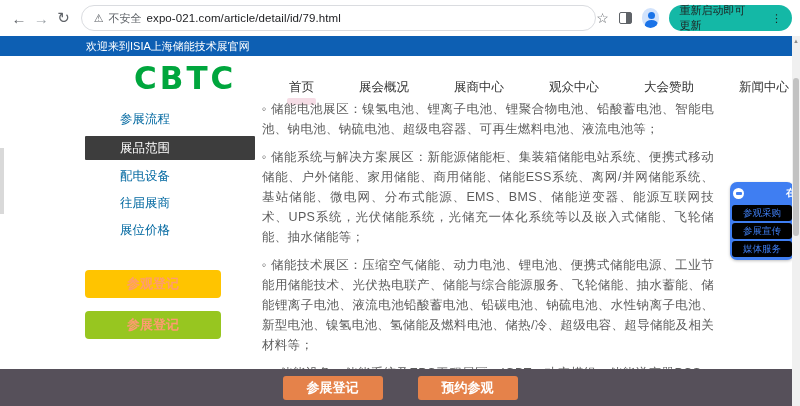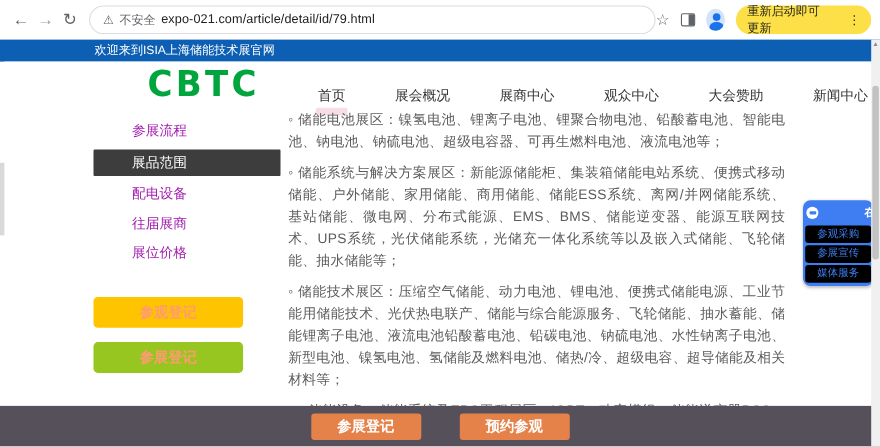--- a/index.html
+++ b/index.html
@@ -15,40 +15,40 @@
   .warn-tri { color:#5f6368; font-size:11px; }
   .sec-label { color:#5f6368; font-size:11px; }
   .url-text { color:#202124; font-size:11.5px; letter-spacing:.1px; }
   .chrome-right { display:flex; align-items:center; margin-left:auto; gap:10px; }
   .star { color:#5f6368; font-size:14px; }
   .panel-icon { width:14px; height:12px; border:1.5px solid #5f6368; border-radius:2px; position:relative; }
   .panel-icon::after { content:""; position:absolute; right:0; top:0; width:5px; height:100%; background:#5f6368; }
   .avatar { width:20px; height:20px; border-radius:50%; background:#d2e3fc; position:relative; overflow:hidden; }
   .avatar .head { position:absolute; left:6.5px; top:3.5px; width:7px; height:7px; border-radius:50%; background:#1a73e8; }
   .avatar .body { position:absolute; left:3.5px; top:11.5px; width:13px; height:9px; border-radius:50% 50% 0 0; background:#1a73e8; }
-  .update-pill { display:flex; align-items:center; gap:16px; background:#fde047; border-radius:13px; height:26px; padding:0 10px; }
+  .update-pill { display:flex; align-items:center; gap:16px; background:#14b8a6; border-radius:13px; height:26px; padding:0 10px; }
   .update-pill span { font-size:11px; color:#1f1f1f; }
   .kebab { color:#444746; font-size:12px; }
 
   
   .welcome { position:absolute; left:0; top:36px; width:800px; height:20px; background:#0d5fb3; color:#fff; font-size:11px; line-height:20px; padding-left:86px; }
 
   
   .siteheader { position:absolute; left:4px; top:56px; width:800px; height:40px; background:#fff; }
   .logo { position:absolute; left:130px; top:3px; font-size:31px; font-weight:900; color:#00a63d; letter-spacing:3px; font-family:"DejaVu Sans", sans-serif; transform:scaleY(1.05); }
   .mainnav { position:absolute; left:285px; top:0; height:40px; display:flex; align-items:flex-end; gap:45px; }
   .mainnav a { font-size:12.5px; color:#333; text-decoration:none; position:relative; white-space:nowrap; cursor:pointer; }
   .mainnav a.first::after { content:""; position:absolute; left:-2px; right:-2px; bottom:-9px; height:7px; background:#f6dde6; border-radius:2px; }
 
   
   .left-dock { position:absolute; left:0; top:148px; width:4px; height:66px; background:#d9d9d9; }
 
   
   .sidebar { position:absolute; left:85px; top:106px; width:170px; }
-  .side-item { height:27px; line-height:27px; padding-left:35px; font-size:12.5px; color:#a21caf; cursor:pointer; margin-bottom:0; }
+  .side-item { height:27px; line-height:27px; padding-left:35px; font-size:12.5px; color:#0369a1; cursor:pointer; margin-bottom:0; }
   .side-item.active { background:#3d3d3d; color:#fff; height:24px; line-height:24px; margin:3px 0; border-radius:1px; }
   .side-btn { display:block; width:136px; height:28px; border:none; border-radius:4px; font-size:13px; font-weight:bold; color:#ff9b70; cursor:pointer; font-family:"Liberation Sans", sans-serif; }
   .side-btn.yellow { background:#ffc400; position:absolute; left:0; top:164px; }
   .side-btn.green  { background:#97c620; position:absolute; left:0; top:205px; }
 
   
   .content { position:absolute; left:262px; top:99px; width:452px; }
   .content p { font-size:12.5px; line-height:20px; color:#5c5c5c; margin-bottom:8px; letter-spacing:.3px; text-align:justify; }
 
   

